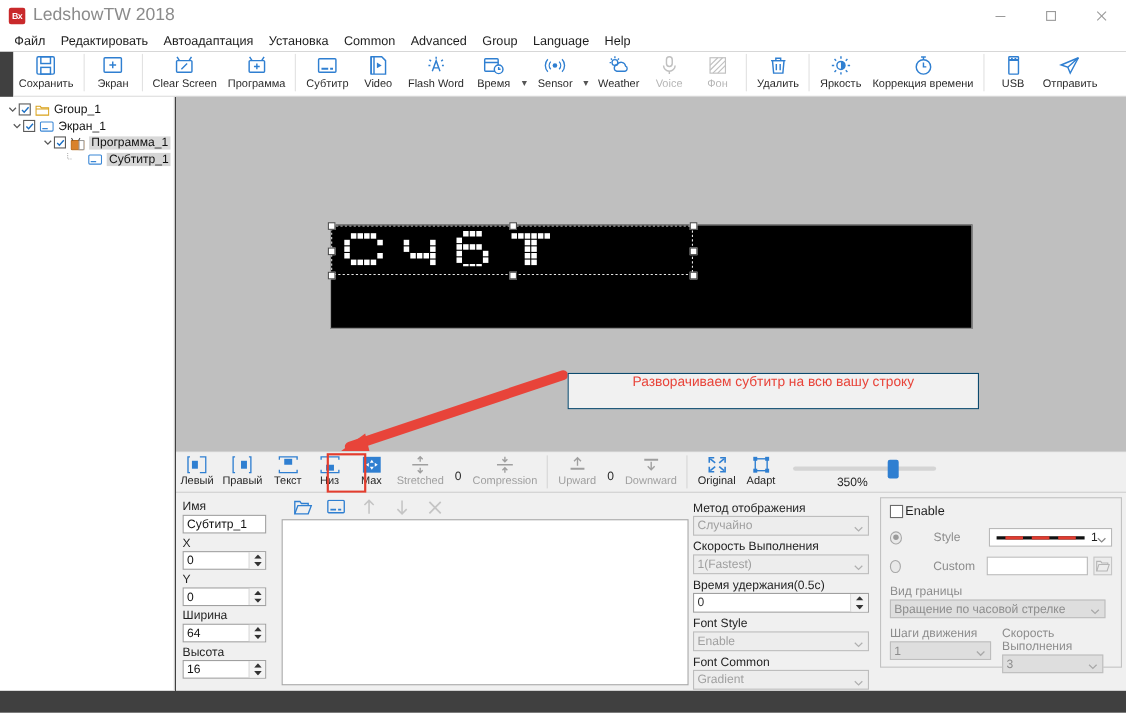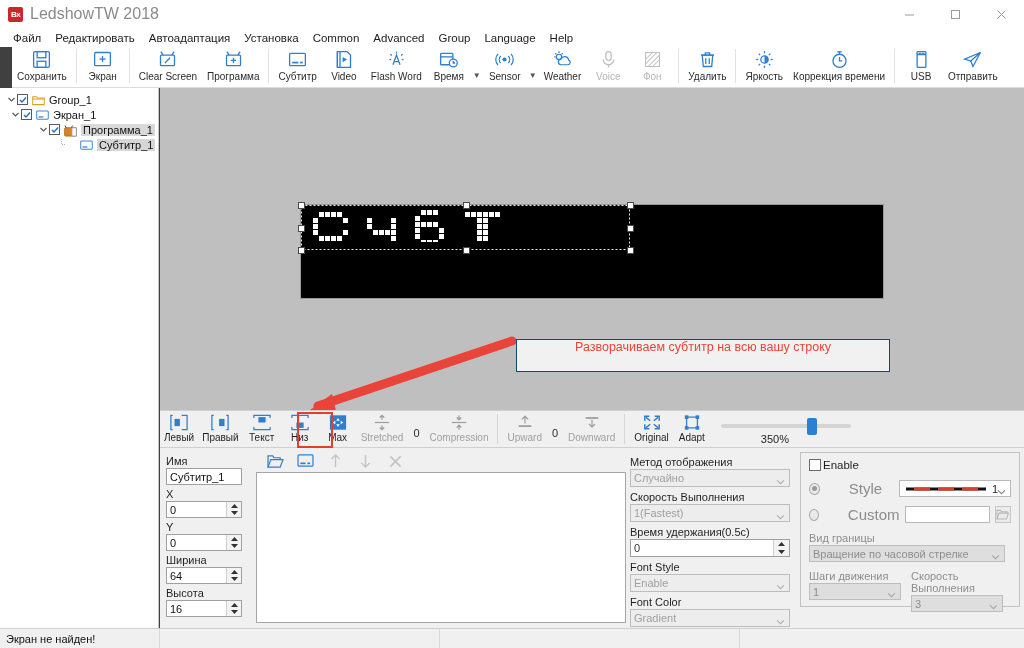--- a/index.html
+++ b/index.html
@@ -120,21 +120,21 @@
   .tab{padding:1px 7px;background:#f7f7f7;border:1px solid #c2c2c2;border-bottom:none;
     font-size:11px;color:#1f1f1f;}
   .tabbody{width:220px;height:155px;border:1px solid #c2c2c2;border-top:1px solid #c2c2c2;
     box-sizing:border-box;background:#f0f0f0;padding:6px 8px;position:relative;}
   .chkrow{display:flex;align-items:center;gap:2px;margin-bottom:9px;}
   .chkbox{width:12px;height:12px;border:1px solid #6b6b6b;background:#fff;box-sizing:border-box;}
   .radiorow{display:flex;align-items:center;gap:5px;margin-bottom:9px;}
   .radio{width:12px;height:12px;border:1px solid #a8a8a8;border-radius:50%;background:#e9e9e9;
     box-sizing:border-box;display:flex;align-items:center;justify-content:center;}
   .radio i{width:5px;height:5px;border-radius:50%;background:#9a9a9a;display:block;}
-  .rlbl{font-size:15px;color:#8d8d8d;margin-left:24px;}
+  .rlbl{font-size:11px;color:#8d8d8d;margin-left:24px;}
   .stylesel{width:128px;height:17px;border:1px solid #b9b9b9;background:#fff;box-sizing:border-box;
     display:flex;align-items:center;position:relative;padding-left:4px;}
   .custominput{width:108px;height:17px;border:1px solid #b9b9b9;background:#fff;box-sizing:border-box;}
   .browsebtn{width:20px;height:17px;border:1px solid #c6c6c6;background:#ececec;box-sizing:border-box;
     display:flex;align-items:center;justify-content:center;}
   .wsel{height:17px;border:1px solid #bdbdbd;background:#dedede;box-sizing:border-box;
     display:flex;align-items:center;padding-left:3px;font-size:11px;color:#8d8d8d;position:relative;}
 
   
   .statusbar{position:absolute;left:0;top:628px;width:1024px;height:20px;background:#f0f0f0;
@@ -841,21 +841,21 @@
       <div class="olab">Font Style</div>
       <div class="osel">
         <span>Enable</span>
         <span class="cv">
           <svg width="9" height="6" viewBox="0 0 10 7">
               <path d="M1 1.5 L5 5.5 L9 1.5" fill="none" stroke="#b0b0b0" stroke-width="1.3"></path>
             </svg>
         </span>
       </div>
 
-      <div class="olab">Font Color</div>
+      <div class="olab">Font Common</div>
       <div class="osel">
         <span>Gradient</span>
         <span class="cv">
           <svg width="9" height="6" viewBox="0 0 10 7">
               <path d="M1 1.5 L5 5.5 L9 1.5" fill="none" stroke="#b0b0b0" stroke-width="1.3"></path>
             </svg>
         </span>
       </div>
     </div>
 
@@ -930,20 +930,14 @@
                     <path d="M1 1.5 L5 5.5 L9 1.5" fill="none" stroke="#a8a8a8" stroke-width="1.3"></path>
                   </svg>
               </span>
             </div>
           </div>
         </div>
       </div>
     </div>
   </div>
 
-  <div class="statusbar">
-    <div class="statusseg" style="width:160px">Экран не найден!</div>
-    <div class="statusseg" style="width:280px"></div>
-    <div class="statusseg" style="width:300px"></div>
-    <div class="statusseg" style="width:284px;border-right:none"></div>
-  </div>
 
 </div>
 
 </body></html>

